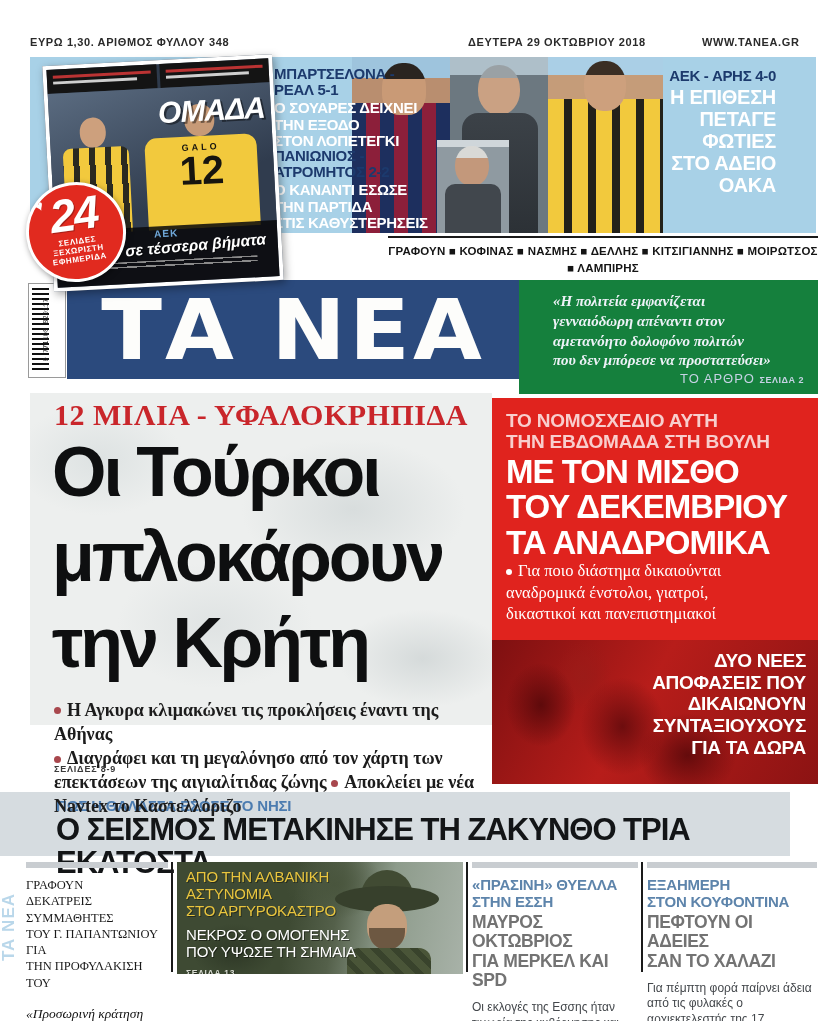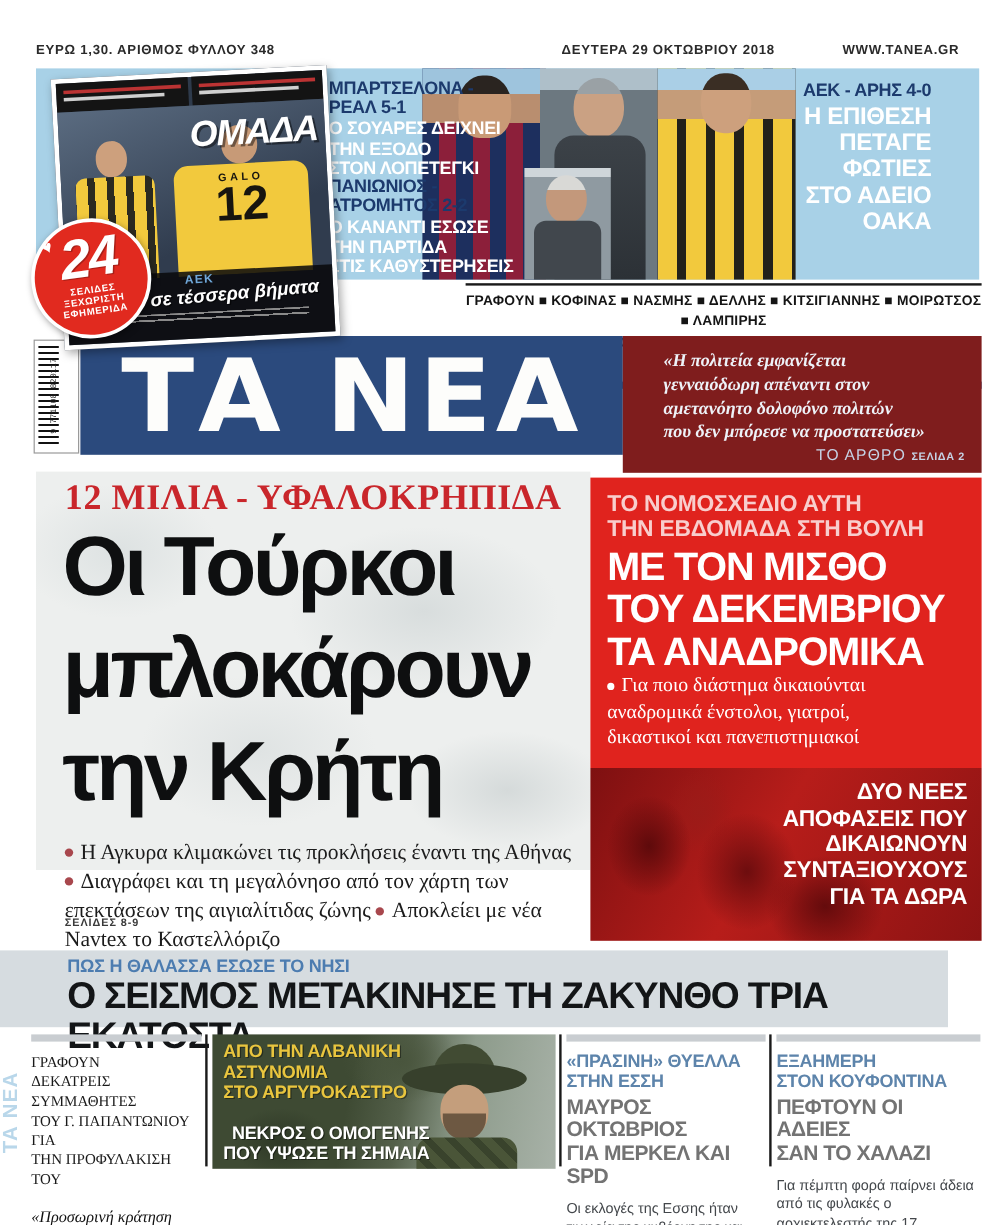--- a/index.html
+++ b/index.html
@@ -88,40 +88,40 @@
   
   .barcode{position:absolute;left:28px;top:283px;width:36px;height:93px;background:#fff;border:1px solid #9a9a9a;}
   .barcode .bars{position:absolute;left:3px;top:4px;bottom:4px;width:17px;
     background:repeating-linear-gradient(180deg,#111 0 2px,#fff 2px 5px);}
   .barcode .bc-num{position:absolute;left:-26px;top:42px;width:86px;transform:rotate(-90deg);
     font-family:"Liberation Mono",monospace;font-size:7px;color:#222;text-align:center;}
   .mast{position:absolute;left:67px;top:280px;width:452px;height:99px;background:#2b4a7d;display:flex;
     align-items:center;justify-content:center;}
   .mast .title{color:#fdfdfb;font-family:"DejaVu Sans",sans-serif;font-weight:800;font-size:84px;line-height:1;
     letter-spacing:3px;transform:scaleX(1.06);}
-  .quotebox{position:absolute;left:519px;top:280px;width:299px;height:114px;background:#7f1d1d;color:#eef2f8;
+  .quotebox{position:absolute;left:519px;top:280px;width:299px;height:114px;background:#15803d;color:#eef2f8;
     padding:0;box-sizing:border-box;}
   .quote-text{position:absolute;left:34px;top:12px;right:10px;font-family:"Liberation Serif",serif;font-style:italic;
     font-weight:bold;font-size:15px;line-height:1.32;}
   .quote-src{position:absolute;right:14px;bottom:8px;color:#c6d2e4;font-size:13px;letter-spacing:1px;}
   .quote-src .qpg{font-size:9px;font-weight:700;letter-spacing:.5px;}
 
   
   .mapbg{position:absolute;left:30px;top:393px;width:462px;height:332px;background:#edefee;overflow:hidden;}
   .mapbg:before{content:"";position:absolute;inset:0;background:
     radial-gradient(120px 80px at 15% 20%,#dde2e2 0,transparent 70%),
     radial-gradient(160px 100px at 70% 35%,#d8dddd 0,transparent 70%),
     radial-gradient(140px 90px at 40% 70%,#dfe3e3 0,transparent 70%),
     radial-gradient(120px 70px at 85% 80%,#d5dada 0,transparent 70%);}
   .lead-kicker{position:absolute;left:54px;top:398px;font-family:"Liberation Serif",serif;font-weight:bold;
     font-size:30px;color:#c9262b;letter-spacing:.5px;z-index:2;}
   .lead-head{position:absolute;left:52px;top:430px;width:440px;font-weight:800;font-size:70px;line-height:1.22;
     letter-spacing:-3px;color:#0e0f10;z-index:2;}
   .lead-bullets{position:absolute;left:54px;top:698px;width:436px;font-family:"Liberation Serif",serif;
-    font-size:18px;line-height:1.34;color:#1c1c1c;z-index:2;margin:0;}
+    font-size:18px;line-height:1.34;color:#1c1c1c;z-index:2;margin:0;font-weight:bold;}
   .rdot{display:inline-block;width:7px;height:7px;border-radius:50%;background:#a8474d;margin:0 6px 2px 0;vertical-align:middle;}
   .lead-pages{position:absolute;left:54px;top:764px;font-size:9px;font-weight:800;color:#3a3a3a;letter-spacing:.8px;z-index:2;}
 
   
   .redbox{position:absolute;left:492px;top:398px;width:326px;height:242px;background:#e0231e;box-sizing:border-box;
     padding:12px 14px;color:#fff;}
   .red-kicker{font-size:19px;font-weight:700;color:rgba(255,255,255,.78);line-height:1.12;letter-spacing:-.2px;}
   .red-head{font-size:33px;font-weight:800;line-height:1.08;letter-spacing:-1px;margin-top:1px;}
   .red-bullet{width:262px;font-family:"Liberation Serif",serif;font-size:16.5px;line-height:1.3;}
   .wdot{display:inline-block;width:6px;height:6px;border-radius:50%;background:#fff;margin:0 6px 2px 0;vertical-align:middle;}
@@ -160,22 +160,22 @@
     radial-gradient(60px 40px at 20% 80%,#2e3826 0,transparent 70%),
     radial-gradient(70px 50px at 55% 20%,#49553d 0,transparent 70%);}
   .soldier{position:absolute;right:16px;top:2px;width:120px;height:110px;}
   .soldier .brim{position:absolute;left:8px;top:22px;width:104px;height:26px;border-radius:50%;background:#37402c;}
   .soldier .dome{position:absolute;left:34px;top:6px;width:52px;height:30px;border-radius:26px 26px 0 0;background:#414b33;}
   .soldier .face{position:absolute;left:40px;top:40px;width:40px;height:44px;border-radius:46%;background:#c49e7c;}
   .soldier .beard{position:absolute;left:42px;top:64px;width:36px;height:22px;border-radius:0 0 18px 18px;background:#6d5842;}
   .soldier .body{position:absolute;left:20px;top:84px;width:84px;height:28px;border-radius:12px 12px 0 0;
     background:repeating-linear-gradient(45deg,#4a5538 0 8px,#39432c 8px 14px);}
   .c2-text{position:absolute;left:9px;top:7px;z-index:2;}
-  .c2-kicker{color:#e9c53e;font-weight:700;font-size:15px;line-height:1.12;letter-spacing:-.2px;text-shadow:1px 1px 0 rgba(0,0,0,.4);}
-  .c2-head{color:#fff;font-weight:700;font-size:15px;line-height:1.12;letter-spacing:-.2px;margin-top:18px;text-shadow:1px 1px 0 rgba(0,0,0,.45);text-align:right;}
+  .c2-kicker{color:#e9c53e;font-weight:400;font-size:15px;line-height:1.12;letter-spacing:-.2px;text-shadow:1px 1px 0 rgba(0,0,0,.4);}
+  .c2-head{color:#fff;font-weight:400;font-size:15px;line-height:1.12;letter-spacing:-.2px;margin-top:8px;text-shadow:1px 1px 0 rgba(0,0,0,.45);}
   .c2-pg{color:#d8dcd2;font-size:8.5px;font-weight:800;letter-spacing:.7px;margin-top:7px;text-shadow:1px 1px 0 rgba(0,0,0,.4);}
   .c3{left:472px;width:166px;} .c4{left:647px;width:170px;}
   .k-blue{color:#5d84ab;font-weight:800;font-size:15px;line-height:1.1;letter-spacing:-.2px;}
   .h-black{color:#737373;font-weight:800;font-size:17.5px;line-height:1.1;letter-spacing:-.4px;margin-top:3px;}
   .b-body{color:#43474b;font-size:12px;line-height:1.3;margin-top:10px;}
 </style>
 </head>
 <body>
 
 <div class="page">

